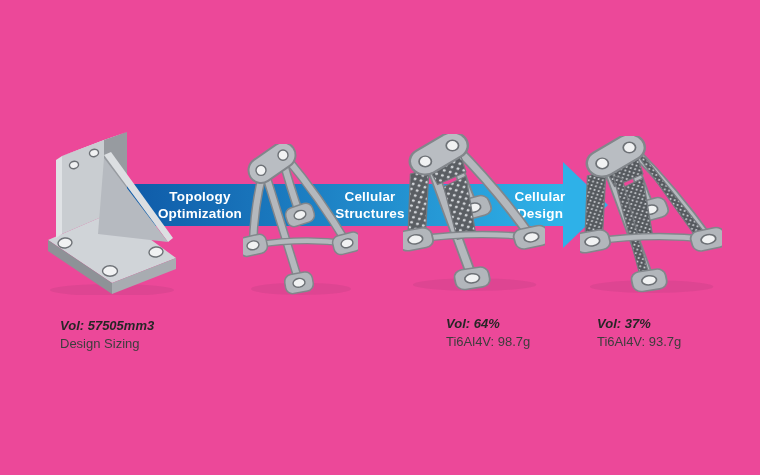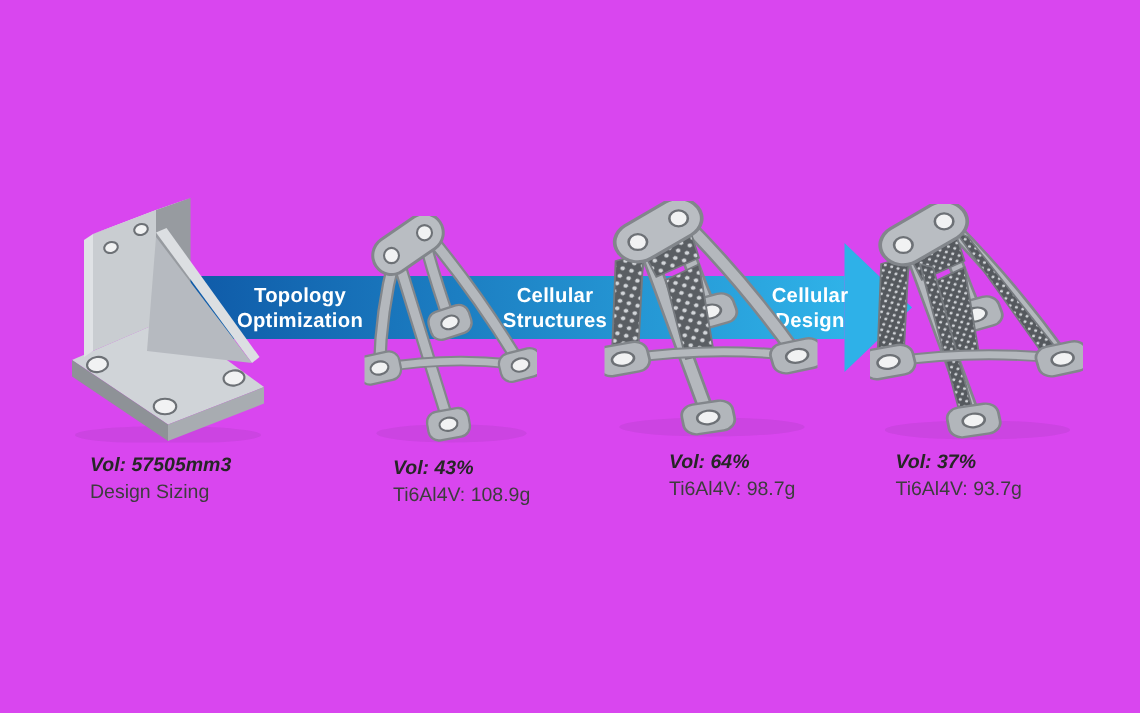--- a/index.html
+++ b/index.html
@@ -1,31 +1,31 @@
 <!DOCTYPE html>
 <html><head>
 <meta charset="utf-8">
 <style>
   html,body{margin:0;padding:0;background:#ffffff;}
-  .canvas{position:relative;width:760px;height:475px;background:#d946ef;overflow:hidden;
+  .canvas{position:relative;width:760px;height:475px;background:#ec4899;overflow:hidden;
           font-family:"Liberation Sans",sans-serif;}
   .abs{position:absolute;}
   svg.model{position:absolute;}
   
   .so{stroke:#82868b;stroke-width:9;fill:none;stroke-linecap:round;}
   .si{stroke:#b4b8bd;stroke-width:6;fill:none;stroke-linecap:round;}
   .so2{stroke:#82868b;stroke-width:7;fill:none;stroke-linecap:round;}
   .si2{stroke:#b4b8bd;stroke-width:4.5;fill:none;stroke-linecap:round;}
   .hole{fill:#f1f2f3;stroke:#6d7176;stroke-width:1.4;}
   .foot-pad{fill:#b2b6bb;stroke:#82868b;stroke-width:1.5;}
   .foot-hole{fill:#f1f2f3;stroke:#6d7176;stroke-width:1.4;}
   .mesh{stroke:#75797e;stroke-width:1;}
   .arrow-label{position:absolute;text-align:center;color:#ffffff;font-weight:bold;
                font-size:13.5px;line-height:17px;letter-spacing:.2px;}
-  .caption{position:absolute;font-size:13px;white-space:nowrap;}
+  .caption{position:absolute;font-size:13px;white-space:nowrap;margin-top:16px;}
   .caption .vol{font-weight:bold;font-style:italic;color:#262626;}
   .caption .det{color:#3d3d3d;margin-top:3px;}
 </style>
 </head>
 <body>
 
 <div class="canvas">
 
   <svg width="0" height="0" style="position:absolute">
     <defs>
@@ -209,24 +209,20 @@
     <g transform="translate(56,137) rotate(-10)">
       <rect x="-14" y="-9.5" width="28" height="19" rx="7" class="foot-pad"></rect>
         <ellipse rx="6" ry="4.3" class="foot-hole"></ellipse>
     </g>
   </svg>
 
   <div class="caption" style="left:60px;top:302px">
     <div class="vol">Vol: 57505mm3</div>
     <div class="det">Design Sizing</div>
   </div>
-  <div class="caption" style="left:262px;top:304px">
-    <div class="vol">Vol: 43%</div>
-    <div class="det">Ti6Al4V: 108.9g</div>
-  </div>
   <div class="caption" style="left:446px;top:300px">
     <div class="vol">Vol: 64%</div>
     <div class="det">Ti6Al4V: 98.7g</div>
   </div>
   <div class="caption" style="left:597px;top:300px">
     <div class="vol">Vol: 37%</div>
     <div class="det">Ti6Al4V: 93.7g</div>
   </div>
 
 </div>

